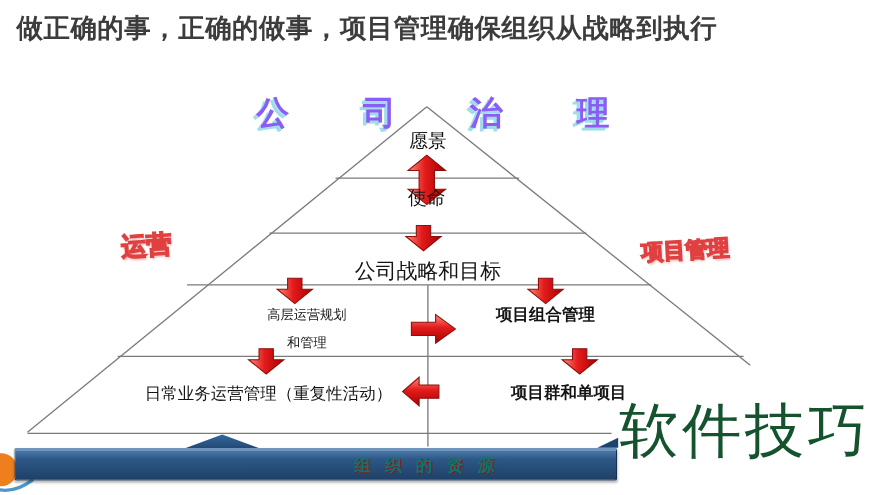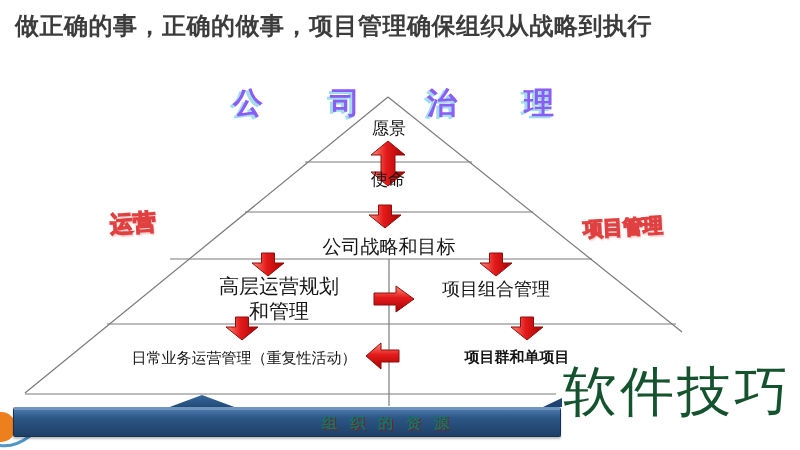--- a/index.html
+++ b/index.html
@@ -15,22 +15,22 @@
   .governance{
     left:233px;top:83px;
     font-size:30px;font-weight:bold;letter-spacing:67px;white-space:nowrap;
     color:#8b5cf6;
     text-shadow:-3px 2px 0 #9fdde9,-1px 1px 0 #b7e7f1;
   }
   .pyr-label{color:#141414;white-space:nowrap;transform:translateX(-50%);}
   .lbl-vision{left:389px;top:117px;font-size:17px;}
   .lbl-mission{left:388px;top:168px;font-size:17px;font-family:Liberation Mono, monospace;}
   .lbl-strategy{left:389px;top:234px;font-size:19px;}
-  .lbl-ops-planning{left:279px;top:274px;font-size:20px;text-align:center;line-height:25px;}
-  .lbl-portfolio{left:496px;top:277px;font-size:18px;font-weight:normal;}
+  .lbl-ops-planning{left:279px;top:274px;font-size:12px;text-align:center;line-height:25px;}
+  .lbl-portfolio{left:496px;top:277px;font-size:15px;font-weight:bold;}
   .lbl-daily{left:244px;top:349px;font-size:15px;}
   .lbl-program{left:517px;top:348px;font-size:15px;font-weight:bold;}
   .side-label{
     white-space:nowrap;font-weight:bold;
     color:#fbe3e3;
     -webkit-text-stroke:1.3px #e04040;
     text-shadow:1px 2px 2px rgba(200,60,60,.35);
   }
   .side-ops{left:110px;top:208px;font-size:23px;transform:rotate(-4deg);}
   .side-pm{left:583px;top:214px;font-size:20px;transform:rotate(-3deg);}

